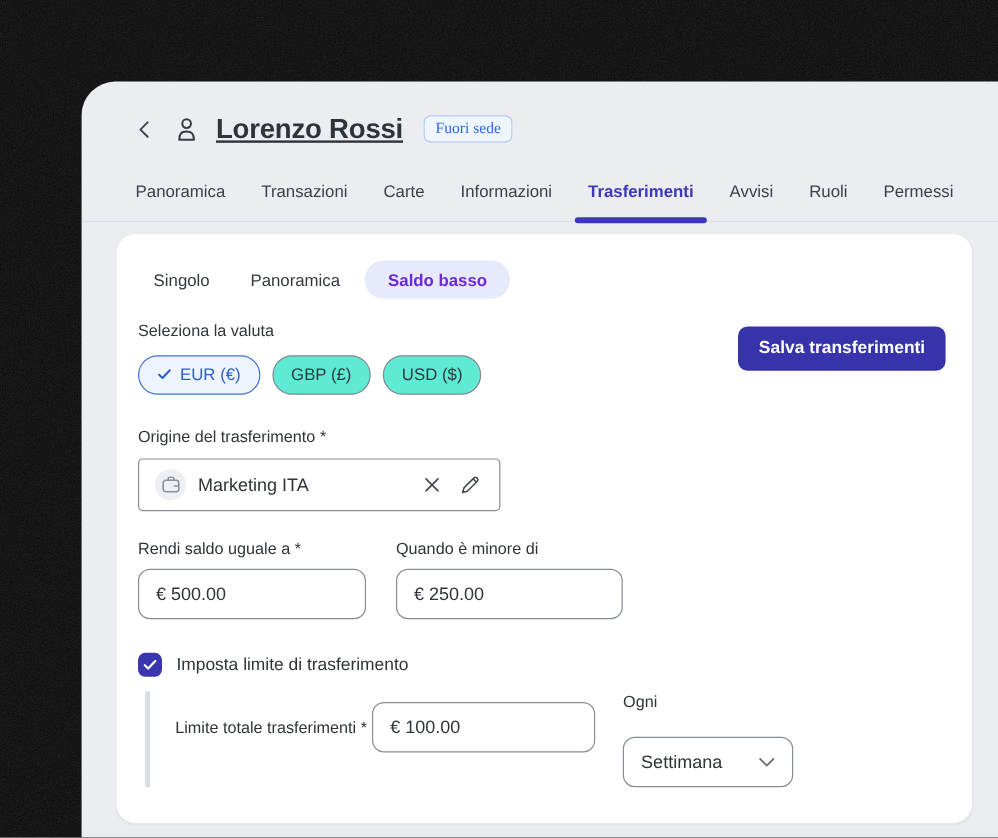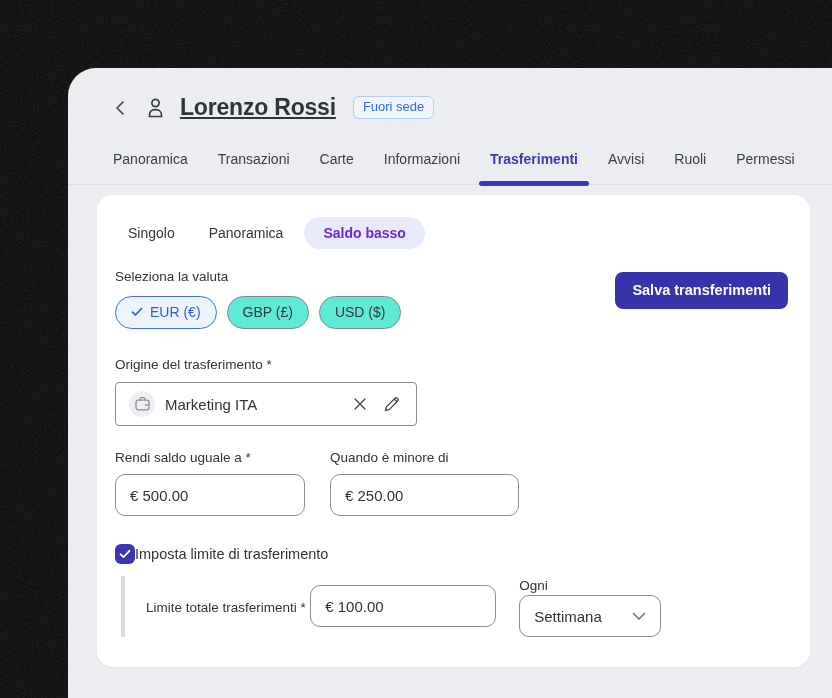--- a/index.html
+++ b/index.html
@@ -23,21 +23,21 @@
   }
 
   
   .header { display: flex; align-items: center; gap: 13px; padding: 26px 0 0 42px; }
   .back-btn { width: 20px; height: 20px; display: flex; align-items: center; justify-content: center; cursor: pointer; }
   .person { width: 24px; height: 24px; display: flex; align-items: center; justify-content: center; }
   .title { font-size: 23px; font-weight: 700; color: #2f343a; letter-spacing: -0.2px; text-decoration: underline; }
   .badge {
     margin-left: 4px; font-size: 13px; color: #2d6ae3;
     border: 1px solid #b4cdf6; background: #f0f6ff;
-    border-radius: 6px; padding: 3px 9px 4px; line-height: 1.15; font-weight: 500;
+    border-radius: 6px; padding: 3px 9px 4px; line-height: 1.15; font-weight: 500; font-family: Liberation Serif, serif;
   }
 
   
   .tabs {
     display: flex; gap: 30px; padding: 0 0 0 45px; margin-top: 30px;
     border-bottom: 1px solid #dcdfe3; white-space: nowrap;
   }
   .tab {
     font-size: 14px; color: #3a4046; padding-bottom: 17px; position: relative; cursor: pointer;
   }
@@ -94,35 +94,35 @@
   .amount-row { display: flex; gap: 25px; margin-top: 24px; }
   .amount-col .field-label { display: block; }
   .text-input {
     margin-top: 9px; height: 42px; border: 1px solid #878d95; border-radius: 10px;
     padding: 0 14px; font-size: 15px; color: #2f343a; background: #fff; width: 190px;
     font-family: inherit; outline: none;
   }
   .w189 { width: 189px; }
 
   
-  .check-row { display: flex; align-items: center; margin-top: 28px; }
+  .check-row { display: flex; align-items: center; gap: 12px; margin-top: 28px; }
   .checkbox {
     width: 20px; height: 20px; border-radius: 6px; background: #3a36b0;
     display: flex; align-items: center; justify-content: center; cursor: pointer; flex: none;
   }
   .check-label { font-size: 14.5px; color: #2f343a; }
 
   .indent {
     margin-top: 12px; margin-left: 6px;
     border-left: 4px solid #d9dce0; padding-left: 21px;
   }
   .limit-row { display: flex; gap: 23px; }
   .limit-input { width: 186px; }
   .select-box {
-    margin-top: 1px; width: 142px; height: 42px;
+    margin-top: 20px; width: 142px; height: 42px;
     border: 1px solid #878d95; border-radius: 10px; background: #fff;
     display: flex; align-items: center; justify-content: space-between;
     padding: 0 14px; font-size: 15px; color: #2f343a; cursor: pointer;
   }
 </style>
 </head>
 <body>
 
 <svg class="noise-layer" width="832" height="698">
   <filter id="grain">

